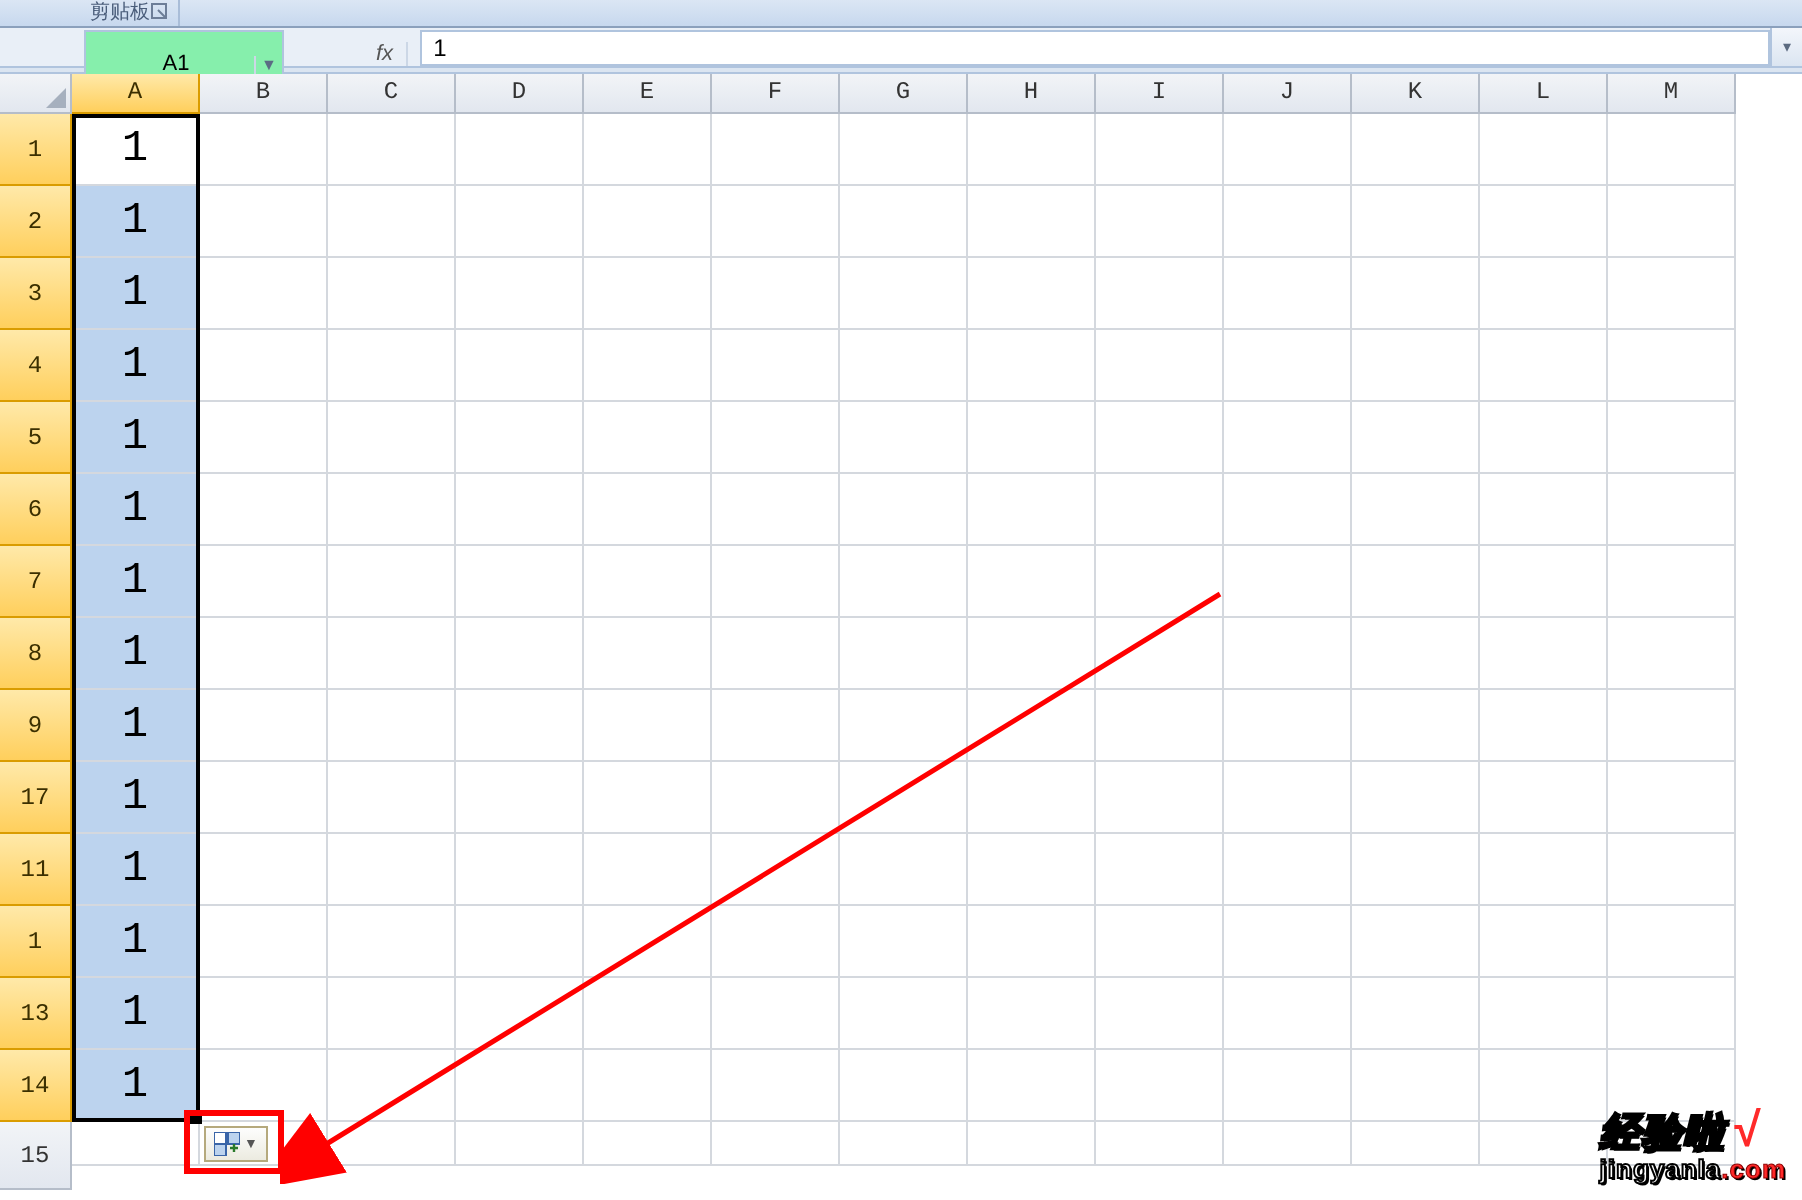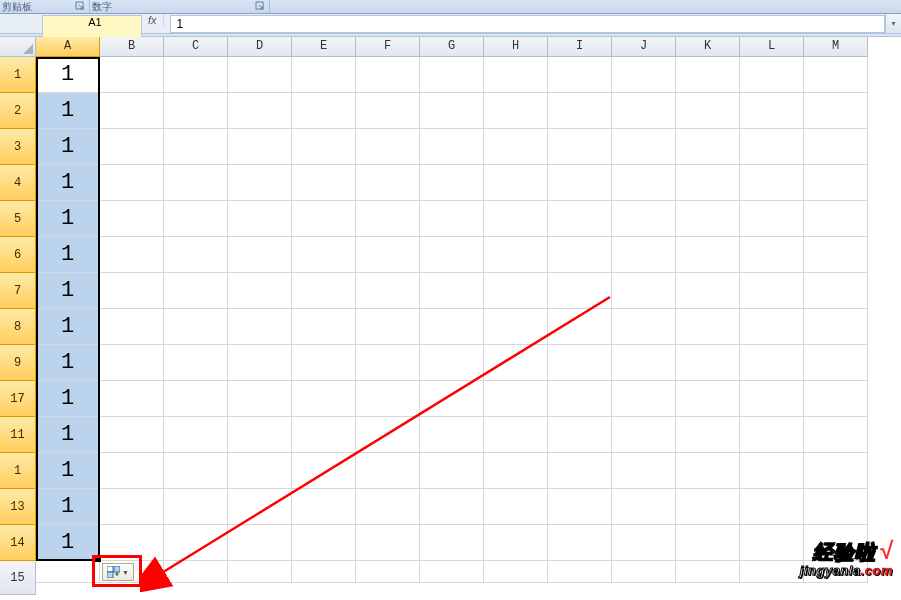--- a/index.html
+++ b/index.html
@@ -14,21 +14,21 @@
     }
 
     
     .ribbon-groups {
       display: flex;
       height: 14px;
       background: linear-gradient(to bottom, #dbe6f4, #c7d8ee);
       border-bottom: 1px solid #8ba0bc;
     }
     .ribbon-group {
-      text-align: left;
+      text-align: right;
       font-size: 10px;
       color: #4a5d7a;
       border-right: 1px solid #a9bdd8;
       line-height: 13px;
       padding: 0 2px;
     }
     .ribbon-group .expand-icon {
       float: right;
       width: 10px;
       height: 10px;
@@ -42,46 +42,46 @@
       height: 20px;
       background: #e9eff7;
       border-bottom: 1px solid #b0c4de;
       align-items: stretch;
     }
     .namebox-wrap {
       width: 100px;
       display: flex;
       align-items: center;
       border-right: 1px solid #b0c4de;
-      background: #fef9c3;
+      background: #86efac;
       margin: 1px 0 1px 42px;
       height: 34px;
       border: 1px solid #b0c4de;
-      flex-direction: column;
     }
     .namebox {
       flex: 1;
       padding-left: 6px;
       font-size: 11px;
       color: #000;
       text-align: center;
     }
     .namebox-dd {
       width: 14px;
       text-align: center;
       color: #5b6b84;
       font-size: 8px;
       border-left: 1px solid #ccd7e6;
     }
     .formula-icons {
       display: flex;
-      align-items: flex-start;
+      align-items: flex-end;
       padding: 0 6px;
       gap: 6px;
       color: #777;
+      margin-left: 40px;
     }
     .fx-label {
       font-style: italic;
       font-size: 11px;
       color: #555;
       padding-right: 6px;
       border-right: 1px solid #ccd7e6;
     }
     .formula-input {
       flex: 1;
@@ -275,22 +275,22 @@
       left: 140px;
       width: 480px;
       height: 300px;
       pointer-events: none;
     }
 
     
     .watermark {
       position: absolute;
       right: 8px;
-      bottom: 22px;
-      text-align: right;
+      bottom: 8px;
+      text-align: left;
       pointer-events: none;
     }
     .watermark .wm-top {
       font-size: 20px;
       font-weight: bold;
       font-style: italic;
       color: #fff;
       -webkit-text-stroke: 1.5px #000;
       text-shadow: 1px 1px 0 #000;
       letter-spacing: 1px;
@@ -299,48 +299,38 @@
       color: #ff2a2a;
       font-size: 24px;
       font-weight: bold;
       -webkit-text-stroke: 0;
       text-shadow: none;
       margin-left: 3px;
     }
     .watermark .wm-bottom {
       font-size: 13px;
       font-weight: bold;
-      font-style: italic;
       color: #fff;
       -webkit-text-stroke: 1px #000;
       text-shadow: 1px 1px 0 #000;
       letter-spacing: 0.5px;
       margin-top: -3px;
     }
     .watermark .wm-bottom .dot-com {
       color: #ff2a2a;
       -webkit-text-stroke: 0.5px #8b0000;
     }
 
   </style>
 </head>
 <body>
 
 <div class="ribbon-groups">
   <div class="ribbon-group" style="width:90px">
     <span>剪贴板</span>
-    <span class="expand-icon">
-      <svg width="10" height="10">
-          <rect x="1" y="1" width="7" height="7" fill="none" stroke="#6d7e98" stroke-width="1"></rect>
-          <path d="M4 4 L8 8 M8 5 V8 H5" stroke="#6d7e98" stroke-width="1" fill="none"></path>
-        </svg>
-    </span>
-  </div>
-  <div class="ribbon-group" style="width:180px">
-    <span>数字</span>
     <span class="expand-icon">
       <svg width="10" height="10">
           <rect x="1" y="1" width="7" height="7" fill="none" stroke="#6d7e98" stroke-width="1"></rect>
           <path d="M4 4 L8 8 M8 5 V8 H5" stroke="#6d7e98" stroke-width="1" fill="none"></path>
         </svg>
     </span>
   </div>
   <div class="ribbon-group" style="flex:1;border-right:none"></div>
 </div>
 

